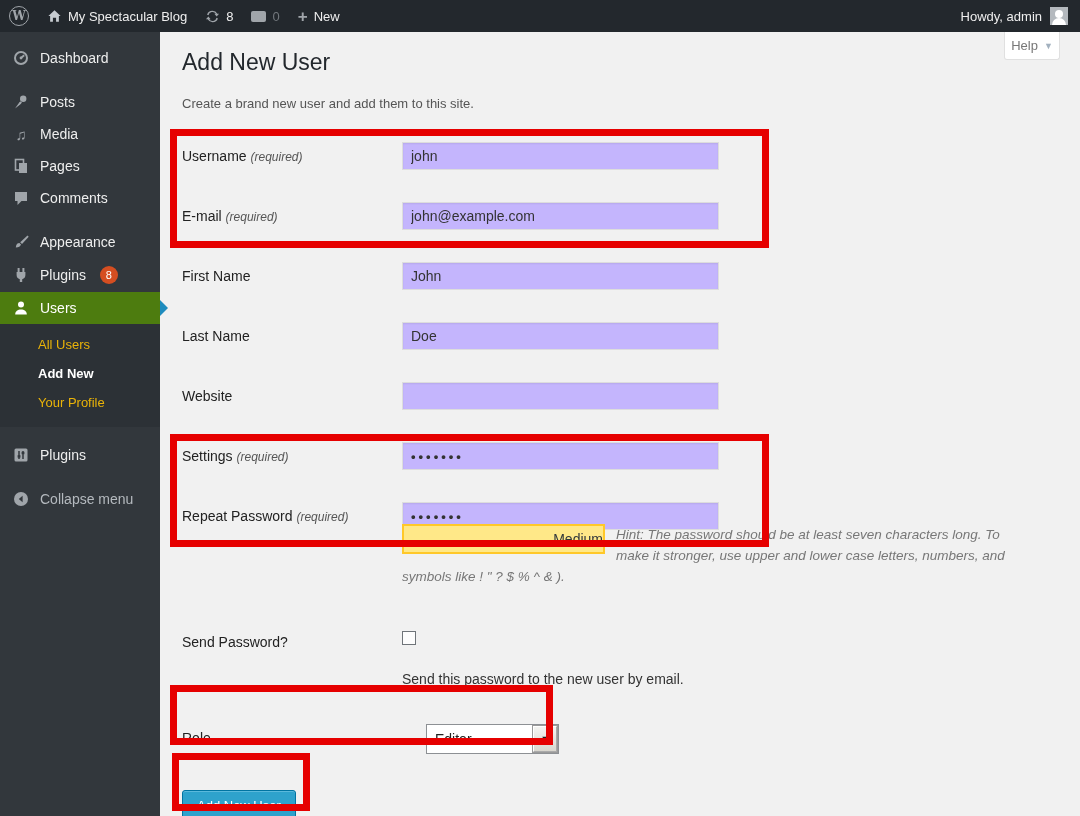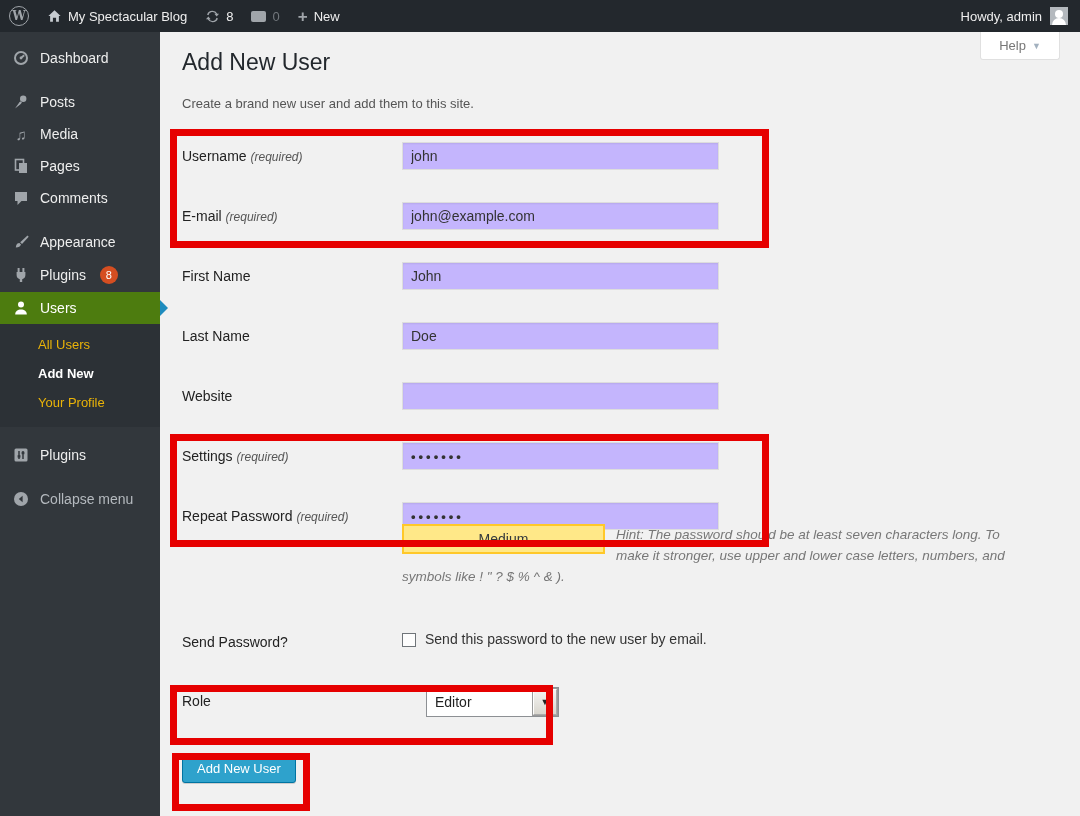--- a/index.html
+++ b/index.html
@@ -51,21 +51,21 @@
     background:#d54e21; color:#fff; border-radius:50%; min-width:18px; height:18px;
     font-size:11px; display:inline-flex; align-items:center; justify-content:center; margin-left:4px;
   }
   .submenu { background:#2c3136; padding:6px 0 10px; }
   .submenu-item { padding:7px 0 7px 38px; color:#eab308; font-size:13px; cursor:pointer; }
   .submenu-item.current { color:#fff; font-weight:bold; }
 
   
   .content { position:absolute; left:160px; top:32px; right:0; bottom:0; background:#f1f1f1; padding:0 20px 0 22px; }
   .help-tab {
-    position:absolute; top:0; right:20px; width:80px; height:28px;
+    position:absolute; top:0; right:20px; width:56px; height:28px;
     background:#fff; border:1px solid #e0e0e0; border-top:none; border-radius:0 0 3px 3px;
     color:#777; font-size:13px; display:flex; align-items:center; justify-content:center; gap:6px; cursor:pointer;
   }
   .help-caret { font-size:9px; color:#a3b1bf; }
   .page-title { font-size:23px; font-weight:400; color:#23282d; margin-top:16px; line-height:29px; }
   .page-desc { font-size:13px; color:#555; margin-top:19px; }
 
   form { display:block; margin-top:31px; }
   .form-row { display:flex; margin-bottom:32px; }
   .form-label { width:220px; font-size:14px; color:#222; padding-top:6px; }
@@ -75,26 +75,26 @@
     font-size:14px; padding:3px 8px; font-family:inherit;
     box-shadow:inset 0 1px 2px rgba(0,0,0,.07); outline:none;
   }
   .pw { font-weight:bold; letter-spacing:3px; font-size:13px; }
 
   .strength-row { margin-top:-19px; margin-bottom:0; }
   .field-wide { width:632px; font-size:13.5px; }
   .strength-box {
     float:left; width:203px; height:30px; margin-right:11px;
     background:#ffe888; border:2px solid #ffc829; color:#33383c;
-    font-size:14px; text-align:center; line-height:26px;
+    font-size:14px; text-align:right; line-height:26px;
   }
   .pw-hint { font-style:italic; color:#777; line-height:21px; }
 
   .send-row { margin-top:41px; margin-bottom:0; }
-  .checkbox-wrap { display:flex; align-items:flex-end; gap:9px; font-size:14px; color:#333; padding-top:3px; }
+  .checkbox-wrap { display:flex; align-items:flex-start; gap:26px; font-size:14px; color:#333; padding-top:3px;flex-direction:column; }
   .cb { width:14px; height:14px; border:1px solid #6f7479; background:#fdfdfd; display:inline-block; cursor:pointer; }
 
   .role-row { margin-top:37px; margin-bottom:16px;gap:24px; }
   .fake-select {
     width:133px; height:30px; background:#fff; border:1px solid #8d9094;
     display:flex; align-items:center; cursor:pointer; position:relative; font-size:14px;
   }
   .fake-select .sel-text { flex:1; padding-left:8px; color:#222; }
   .sel-btn {
     width:24px; height:26px; margin-right:1px; background:linear-gradient(#f4f4f2,#d9d6ce);

